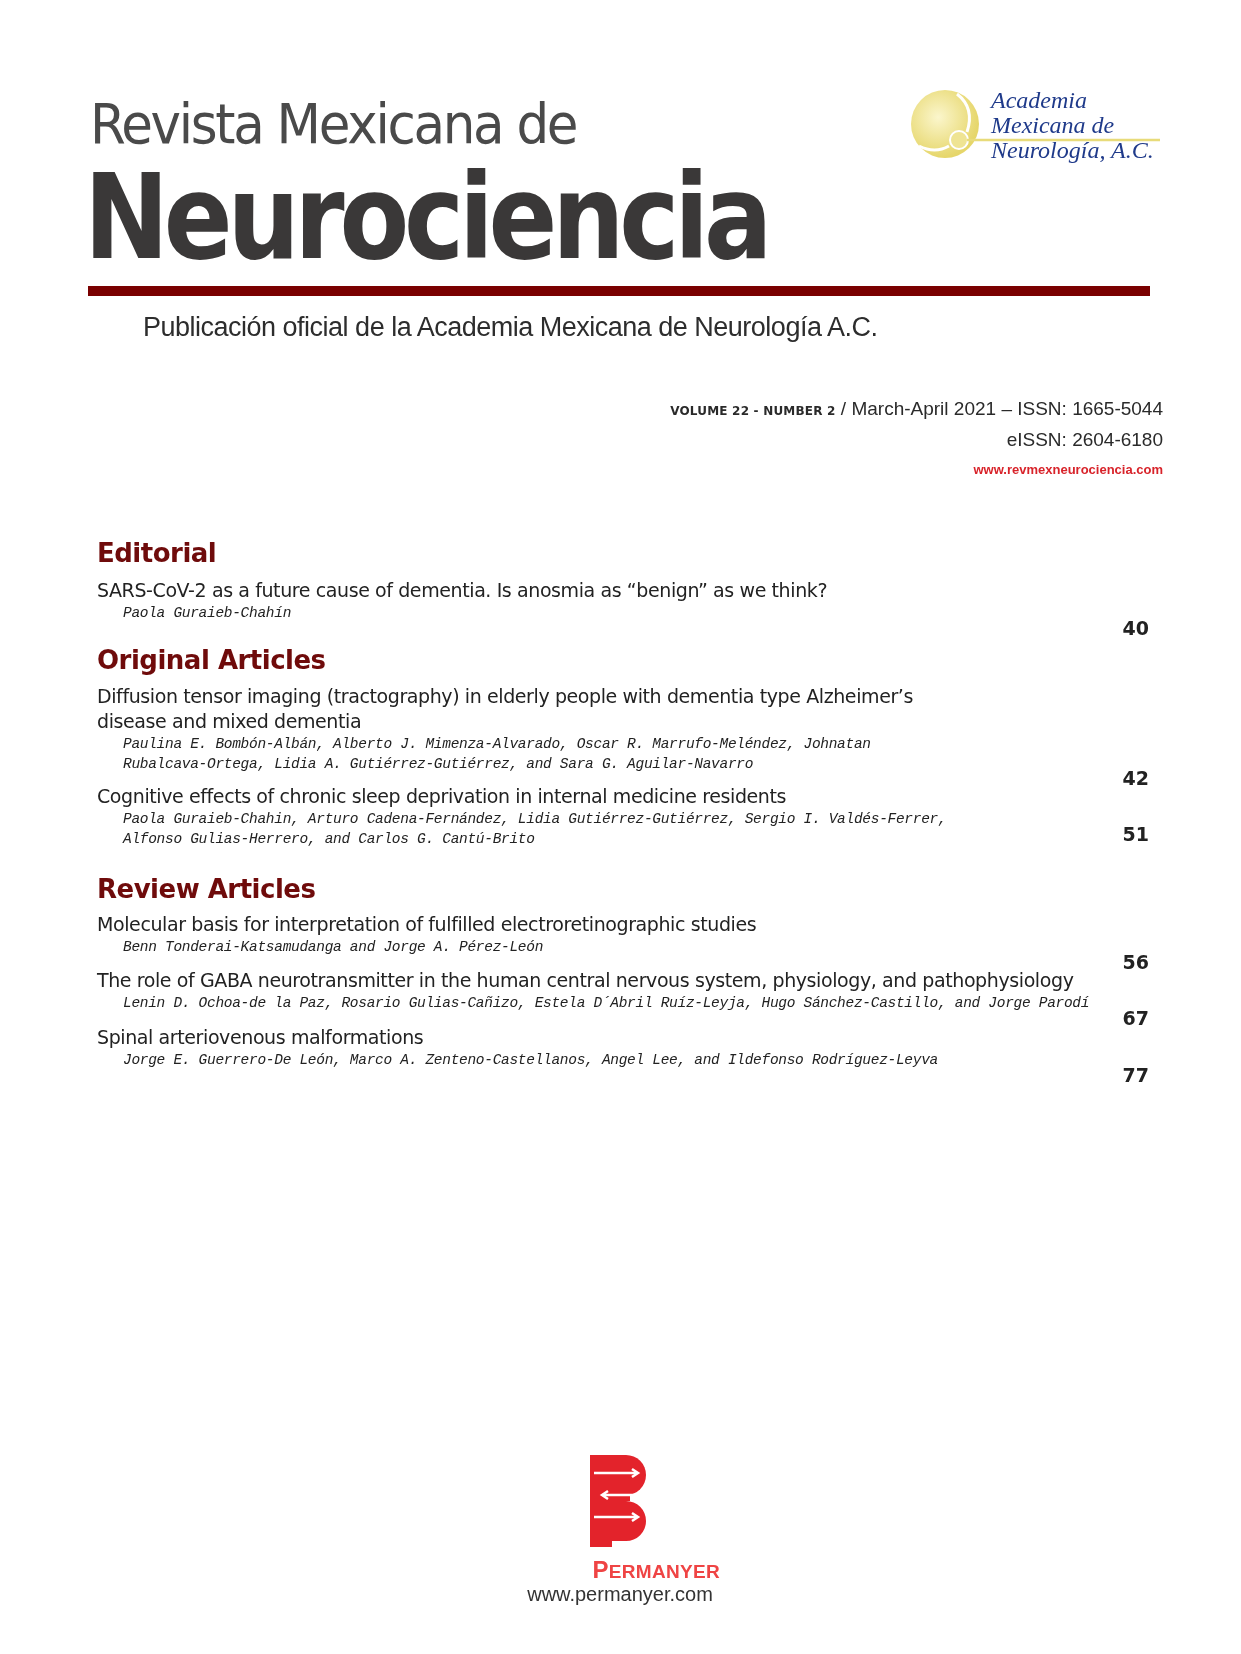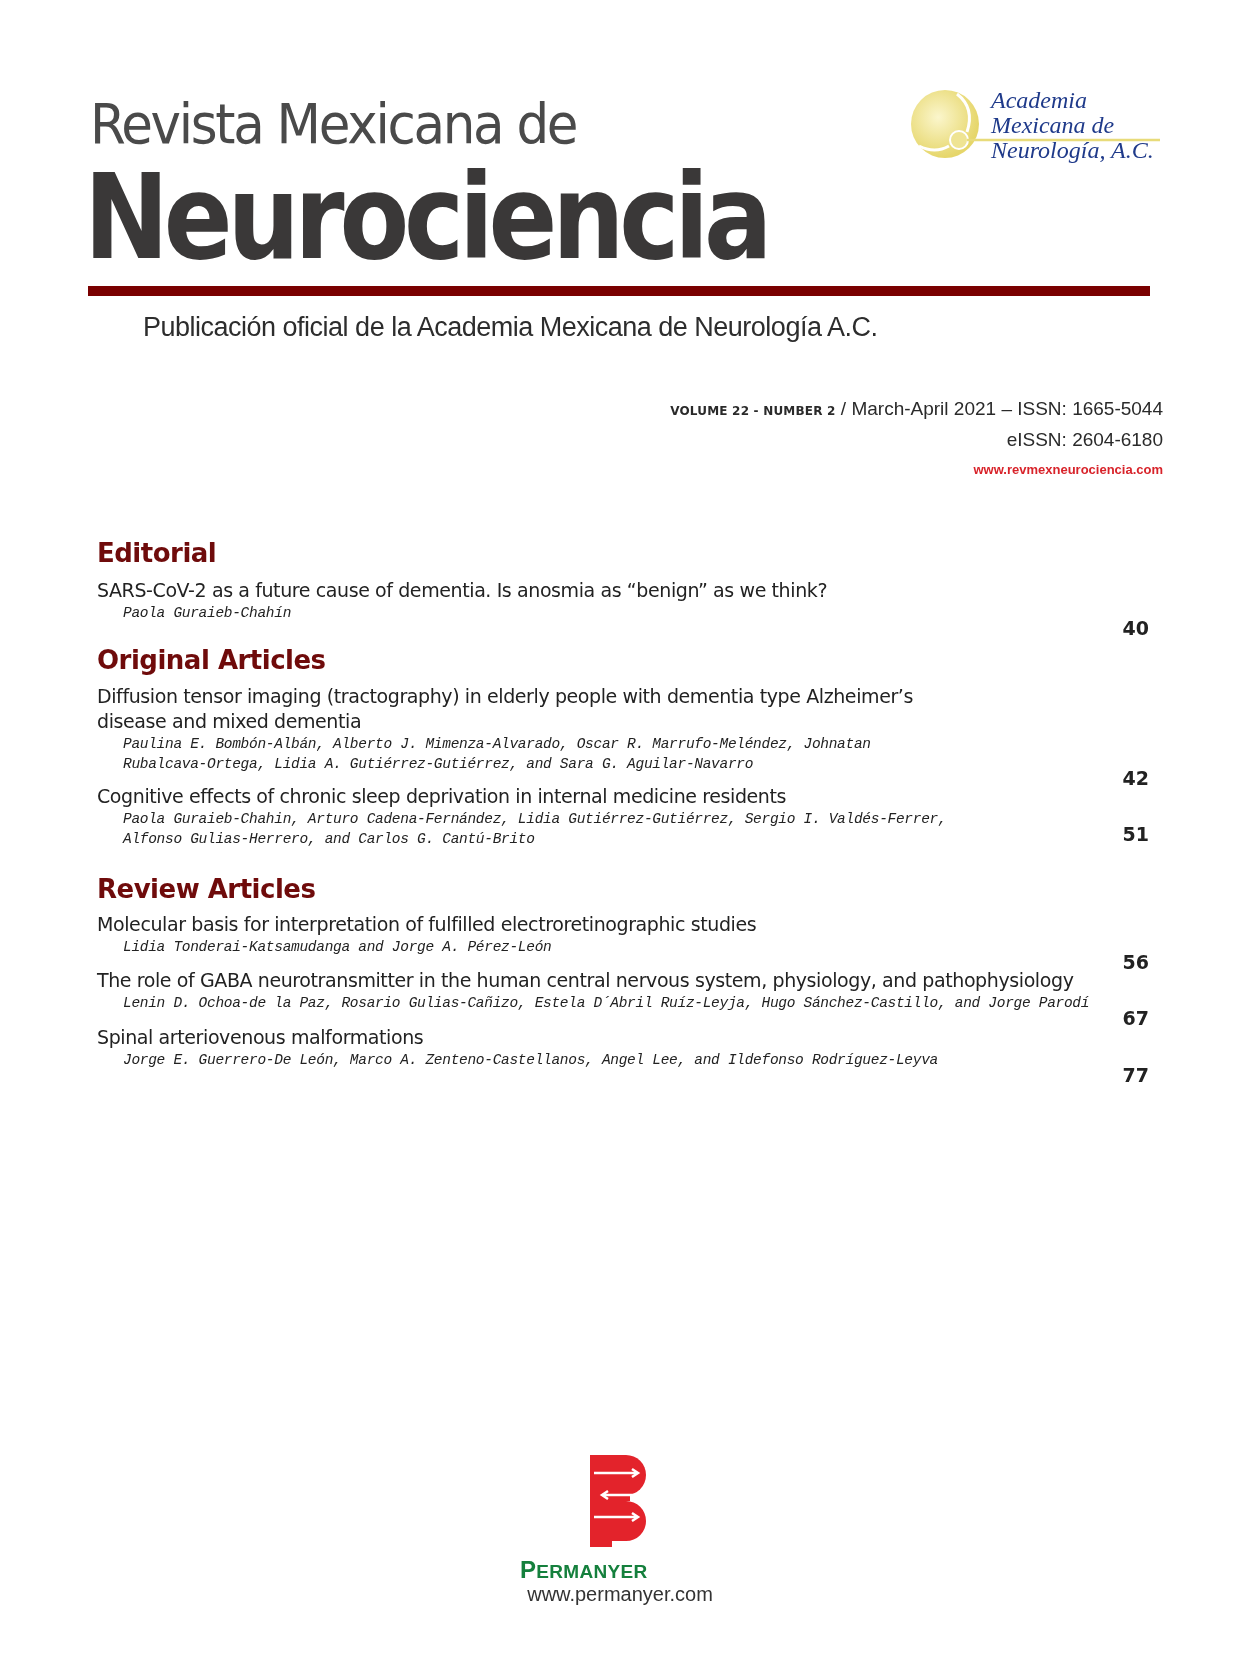--- a/index.html
+++ b/index.html
@@ -28,22 +28,22 @@
 
   .section-h { left: 97px; font-family: "DejaVu Sans", sans-serif; font-weight: bold; font-size: 26px;
     color: #6f0b0b; letter-spacing: -0.5px; white-space: nowrap; }
   .art-title { left: 97px; font-family: "DejaVu Sans", sans-serif; font-size: 19px; color: #222;
     line-height: 25px; letter-spacing: -0.4px; width: 870px; }
   .art-authors { left: 97px; font-family: Liberation Mono, monospace; font-style: italic; font-size: 14.5px;
     color: #222; line-height: 20px; letter-spacing: -0.3px; width: 880px; margin-left: 26px; }
   .page-num { right: 92px; font-family: "DejaVu Sans", sans-serif; font-weight: bold; font-size: 19px; color: #222; margin-top: 39px; }
 
   .publisher-mark { left: 590px; top: 1455px; width: 64px; height: 92px; }
-  .publisher-name { left: 520px; width: 200px; text-align: left; top: 1556px;
-    font-weight: bold; font-size: 19px; color: #15803d; letter-spacing: 0.3px; }
+  .publisher-name { left: 520px; width: 200px; text-align: right; top: 1556px;
+    font-weight: bold; font-size: 19px; color: #ef4444; letter-spacing: 0.3px; }
   .publisher-name .big { font-size: 24px; }
   .publisher-url { left: 520px; width: 200px; text-align: center; top: 1583px; font-size: 20px; color: #333; }
 </style>
 </head>
 <body>
 
 <div class="abs masthead-line1">Revista Mexicana de</div>
 <div class="abs masthead-line2">Neurociencia</div>
 <div class="abs rule"></div>
 <div class="abs subtitle">Publicación oficial de la Academia Mexicana de Neurología A.C.</div>
@@ -87,21 +87,21 @@
   <div class="abs page-num" style="top:728px">42</div>
   <div class="abs art-authors" style="top:734px; width:830px">Paulina E. Bombón-Albán, Alberto J. Mimenza-Alvarado, Oscar R. Marrufo-Meléndez, Johnatan Rubalcava-Ortega, Lidia A. Gutiérrez-Gutiérrez, and Sara G. Aguilar-Navarro</div>
 
   <div class="abs art-title" style="top:784px">Cognitive effects of chronic sleep deprivation in internal medicine residents</div>
   <div class="abs page-num" style="top:784px">51</div>
   <div class="abs art-authors" style="top:809px; width:880px">Paola Guraieb-Chahin, Arturo Cadena-Fernández, Lidia Gutiérrez-Gutiérrez, Sergio I. Valdés-Ferrer, Alfonso Gulias-Herrero, and Carlos G. Cantú-Brito</div>
 
   <div class="abs section-h" style="top:874px">Review Articles</div>
   <div class="abs art-title" style="top:912px">Molecular basis for interpretation of fulfilled electroretinographic studies</div>
   <div class="abs page-num" style="top:912px">56</div>
-  <div class="abs art-authors" style="top:937px">Lidia Tonderai-Katsamudanga and Jorge A. Pérez-León</div>
+  <div class="abs art-authors" style="top:937px">Benn Tonderai-Katsamudanga and Jorge A. Pérez-León</div>
 
   <div class="abs art-title" style="top:968px; width:960px; white-space:nowrap">The role of GABA neurotransmitter in the human central nervous system, physiology, and pathophysiology</div>
   <div class="abs page-num" style="top:968px">67</div>
   <div class="abs art-authors" style="top:993px; white-space:nowrap">Lenin D. Ochoa-de la Paz, Rosario Gulias-Cañizo, Estela D´Abril Ruíz-Leyja, Hugo Sánchez-Castillo, and Jorge Parodí</div>
 
   <div class="abs art-title" style="top:1025px">Spinal arteriovenous malformations</div>
   <div class="abs page-num" style="top:1025px">77</div>
   <div class="abs art-authors" style="top:1050px; white-space:nowrap">Jorge E. Guerrero-De León, Marco A. Zenteno-Castellanos, Angel Lee, and Ildefonso Rodríguez-Leyva</div>
 </div>
 

